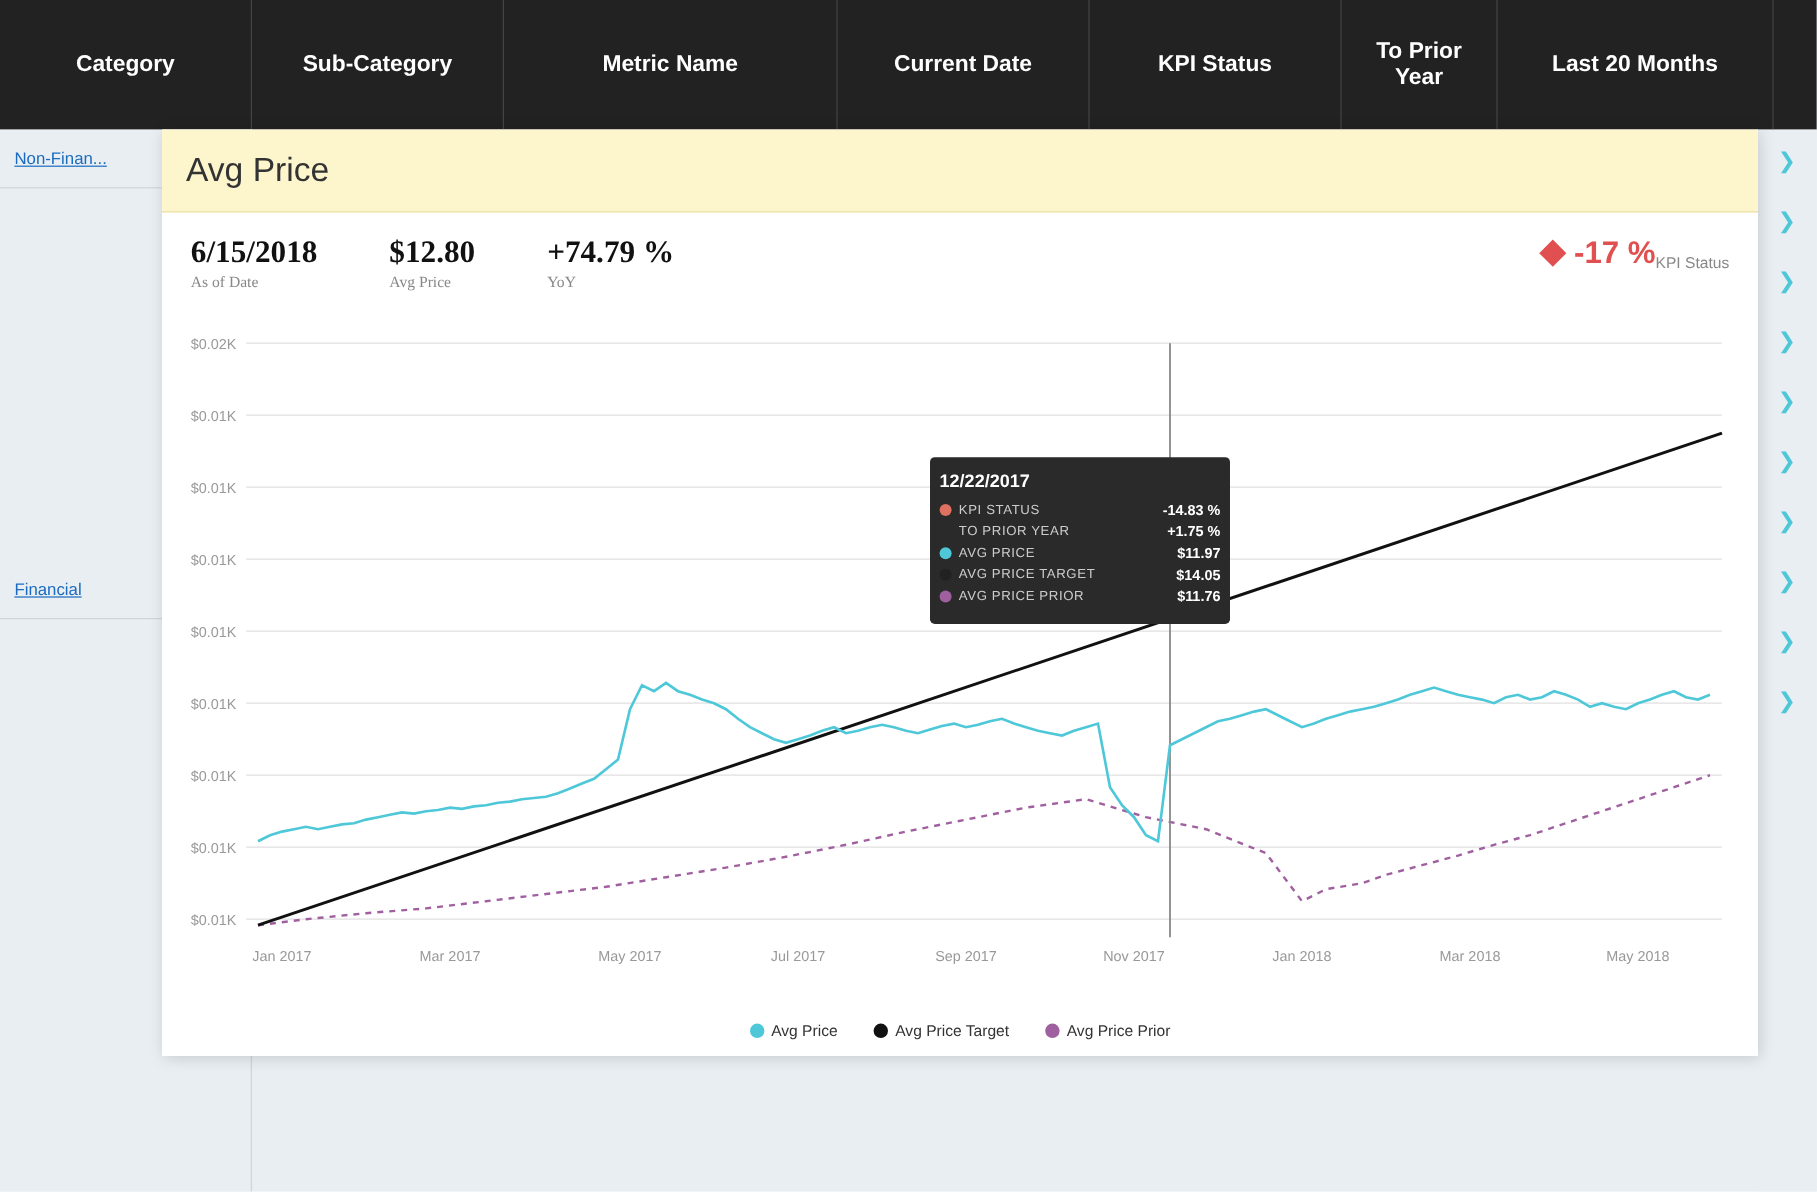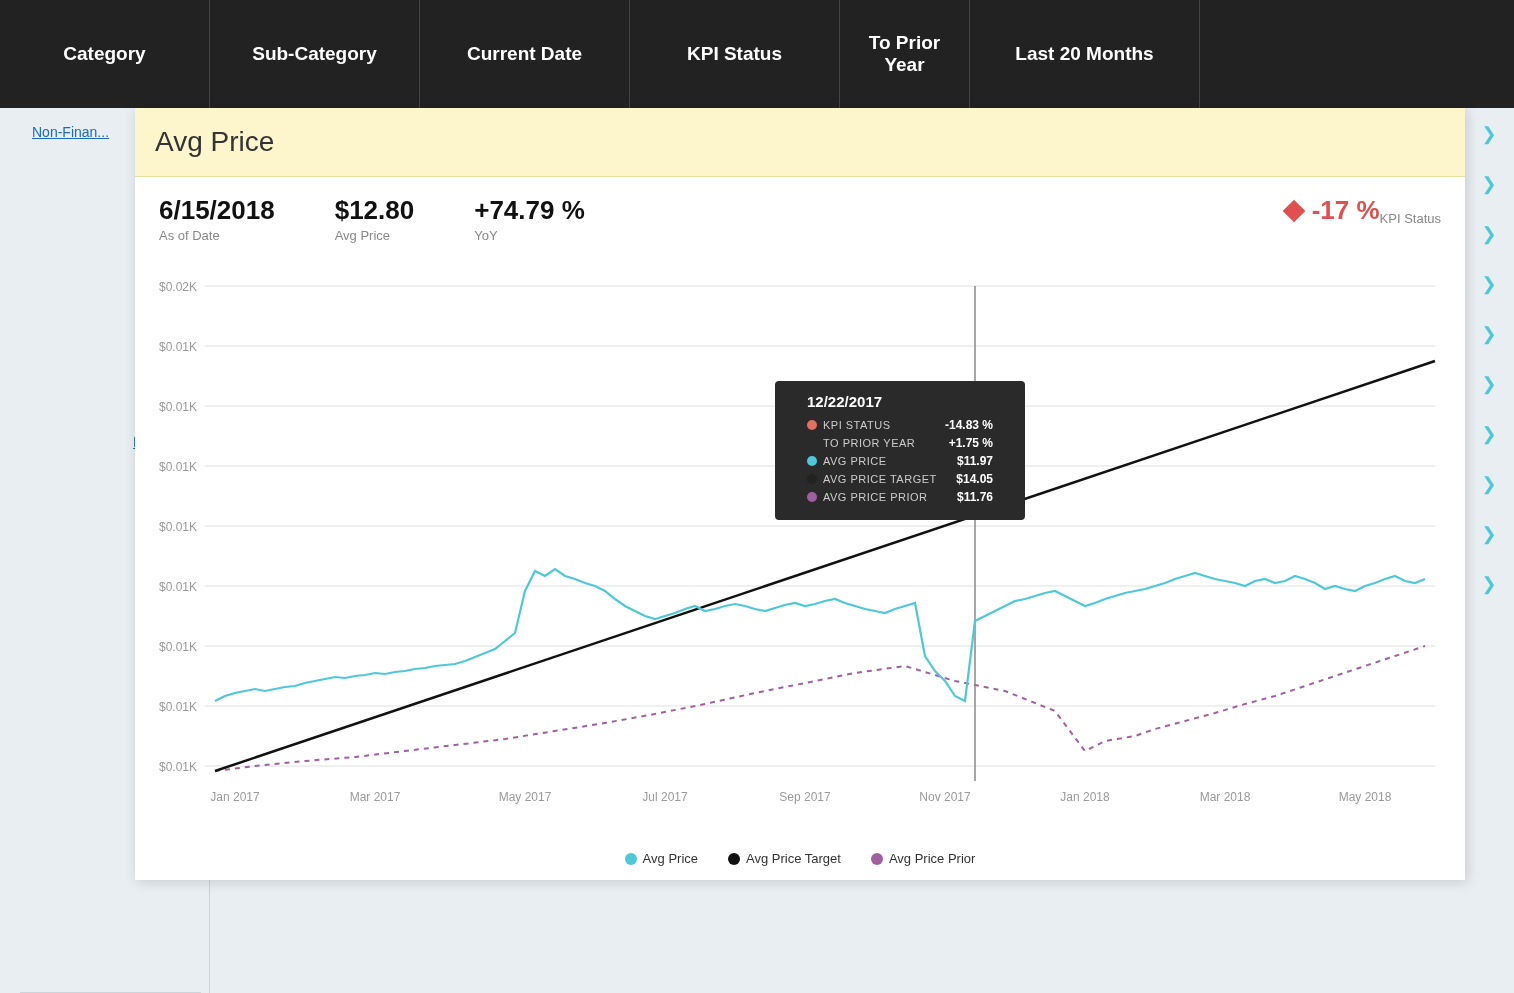--- a/index.html
+++ b/index.html
@@ -35,22 +35,21 @@
       display: flex;
       position: relative;
     }
 
     .sidebar-left {
       width: 210px;
       background: #e8eef2;
       min-height: 885px;
       border-right: 1px solid #cdd5db;
       display: flex;
-      flex-direction: row;
-      padding-left: 20px;
+      flex-direction: column;
     }
 
     .sidebar-row {
       padding: 16px 12px;
       font-size: 14px;
       color: #1a6bbf;
       cursor: pointer;
       text-decoration: underline;
       border-bottom: 1px solid #cdd5db;
     }
@@ -81,20 +80,21 @@
     .panel-stats {
       display: flex;
       padding: 18px 24px 8px 24px;
       gap: 60px;
       align-items: flex-start;
     }
 
     .stat-block {
       display: flex;
       flex-direction: column;
+      font-family: Liberation Serif, serif;
     }
 
     .stat-value {
       font-size: 26px;
       font-weight: 700;
       color: #111;
     }
 
     .stat-label {
       font-size: 13px;
@@ -158,21 +158,21 @@
       height: 12px;
       border-radius: 50%;
     }
 
     .tooltip-box {
       position: absolute;
       top: 120px;
       left: 620px;
       background: #2a2a2a;
       color: #fff;
-      padding: 12px 32px;
+      padding: 12px 8px;
       border-radius: 4px;
       font-size: 12px;
       min-width: 250px;
       z-index: 20;
     }
 
     .tooltip-date {
       font-size: 15px;
       font-weight: 700;
       margin-bottom: 8px;
@@ -230,20 +230,23 @@
   </style>
 </head>
 <body>
 
 <div class="table-header">
   <div class="col col-category">
     <span>Category</span>
   </div>
   <div class="col col-subcategory">
     <span>Sub-Category</span>
+  </div>
+  <div class="col col-metric">
+    <span>Metric Name</span>
   </div>
   <div class="col col-current">
     <span>Current Date</span>
   </div>
   <div class="col col-kpi">
     <span>KPI Status</span>
   </div>
   <div class="col col-prior">
     <span>To Prior Year</span>
   </div>

